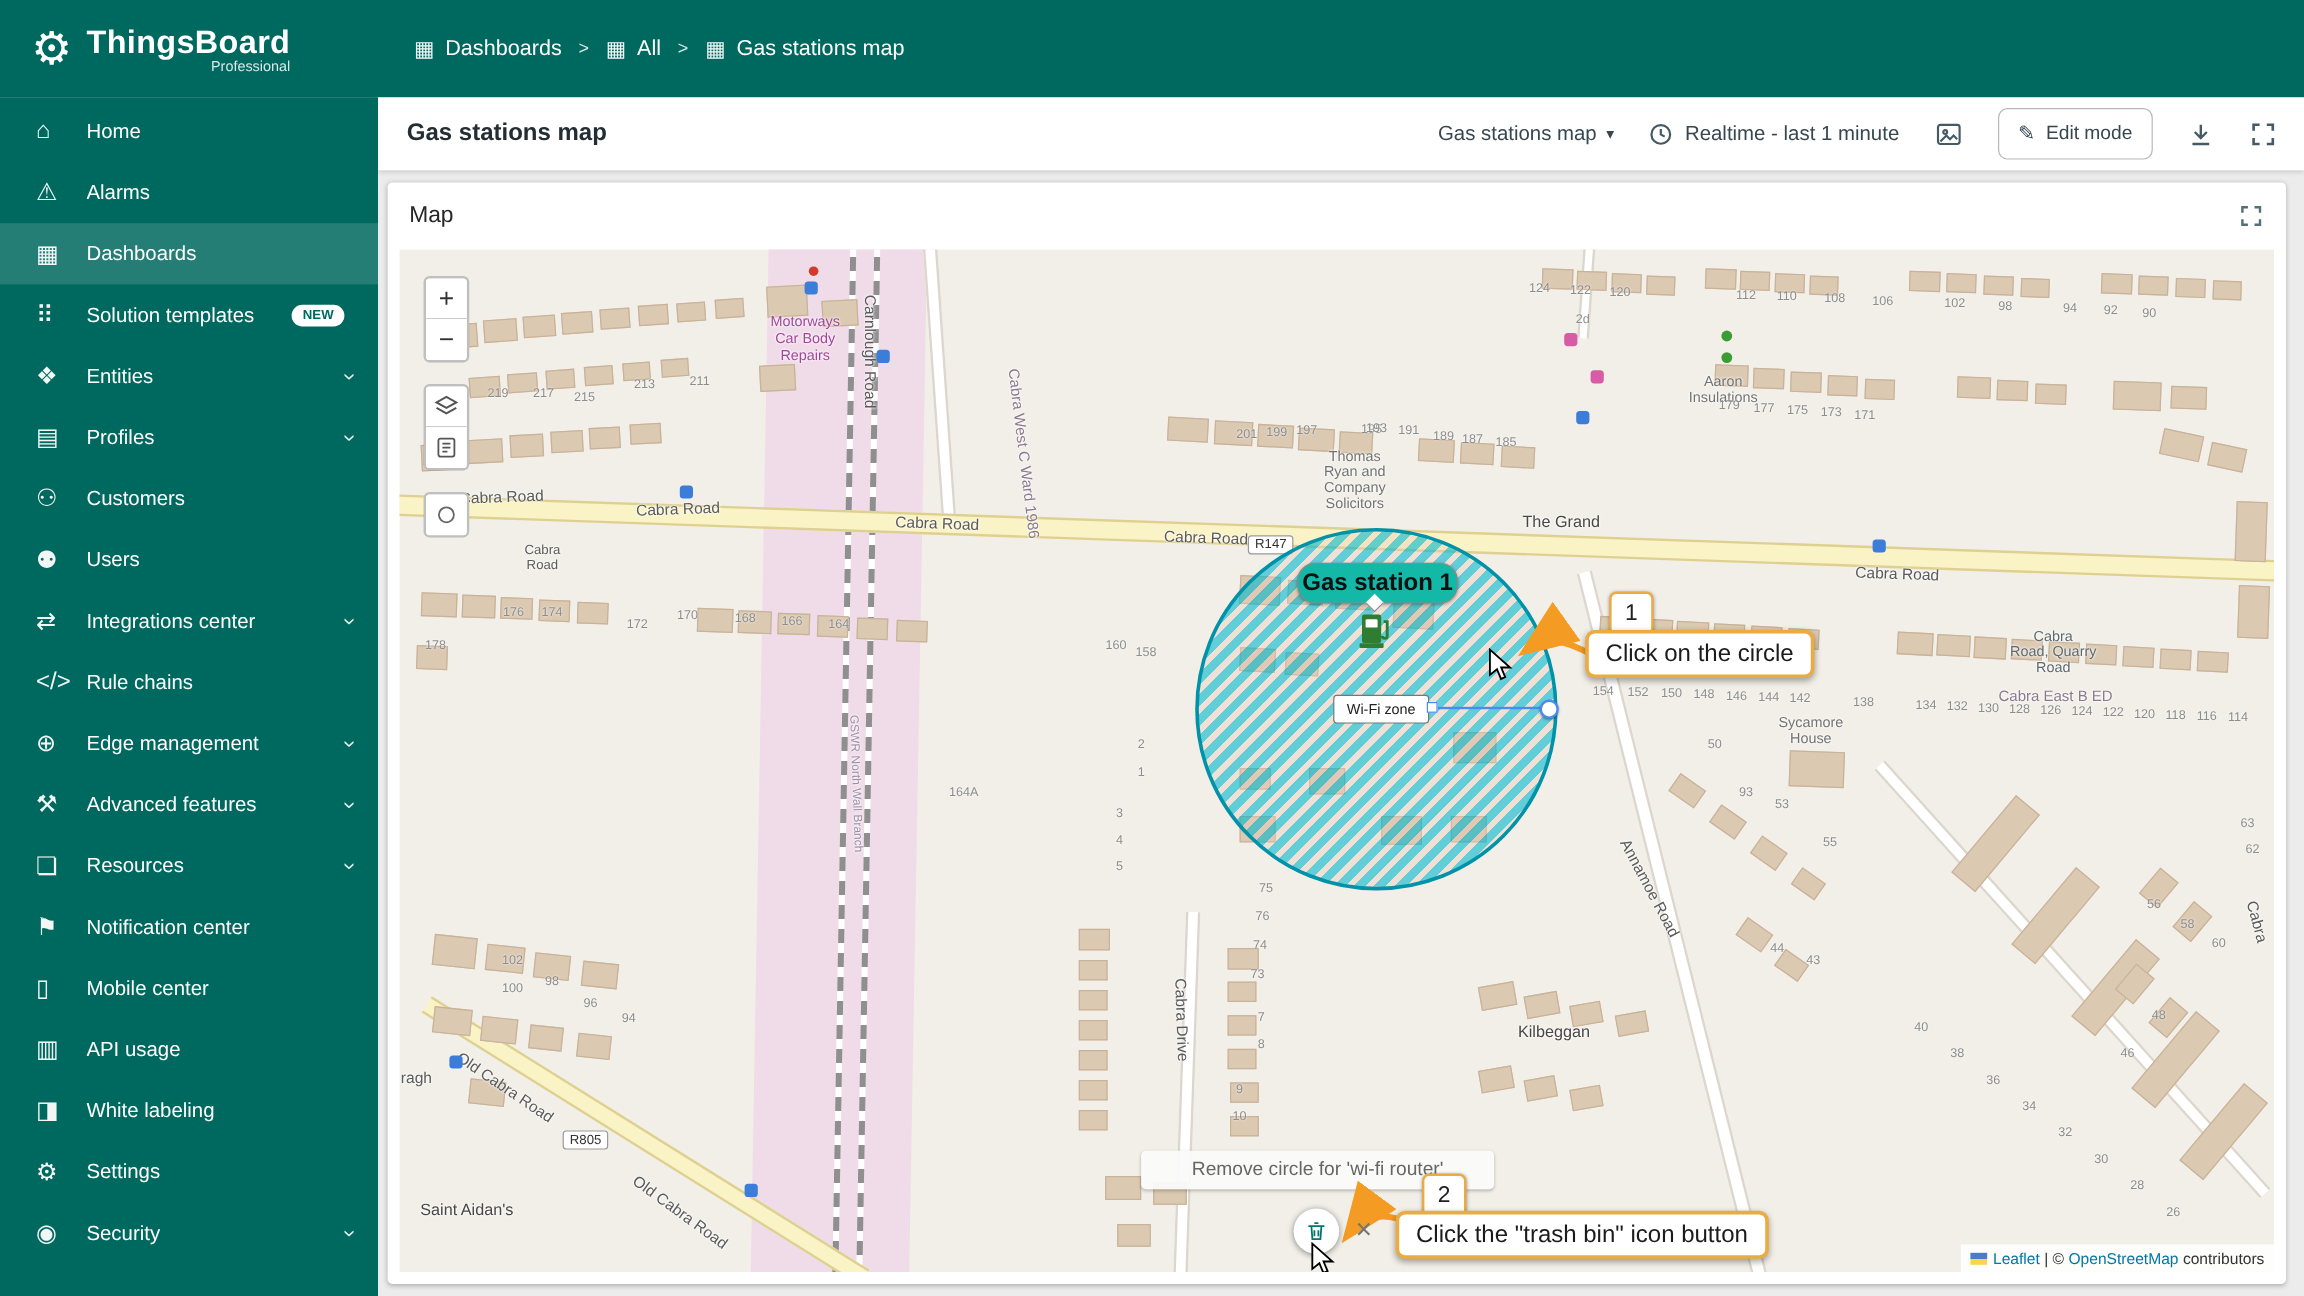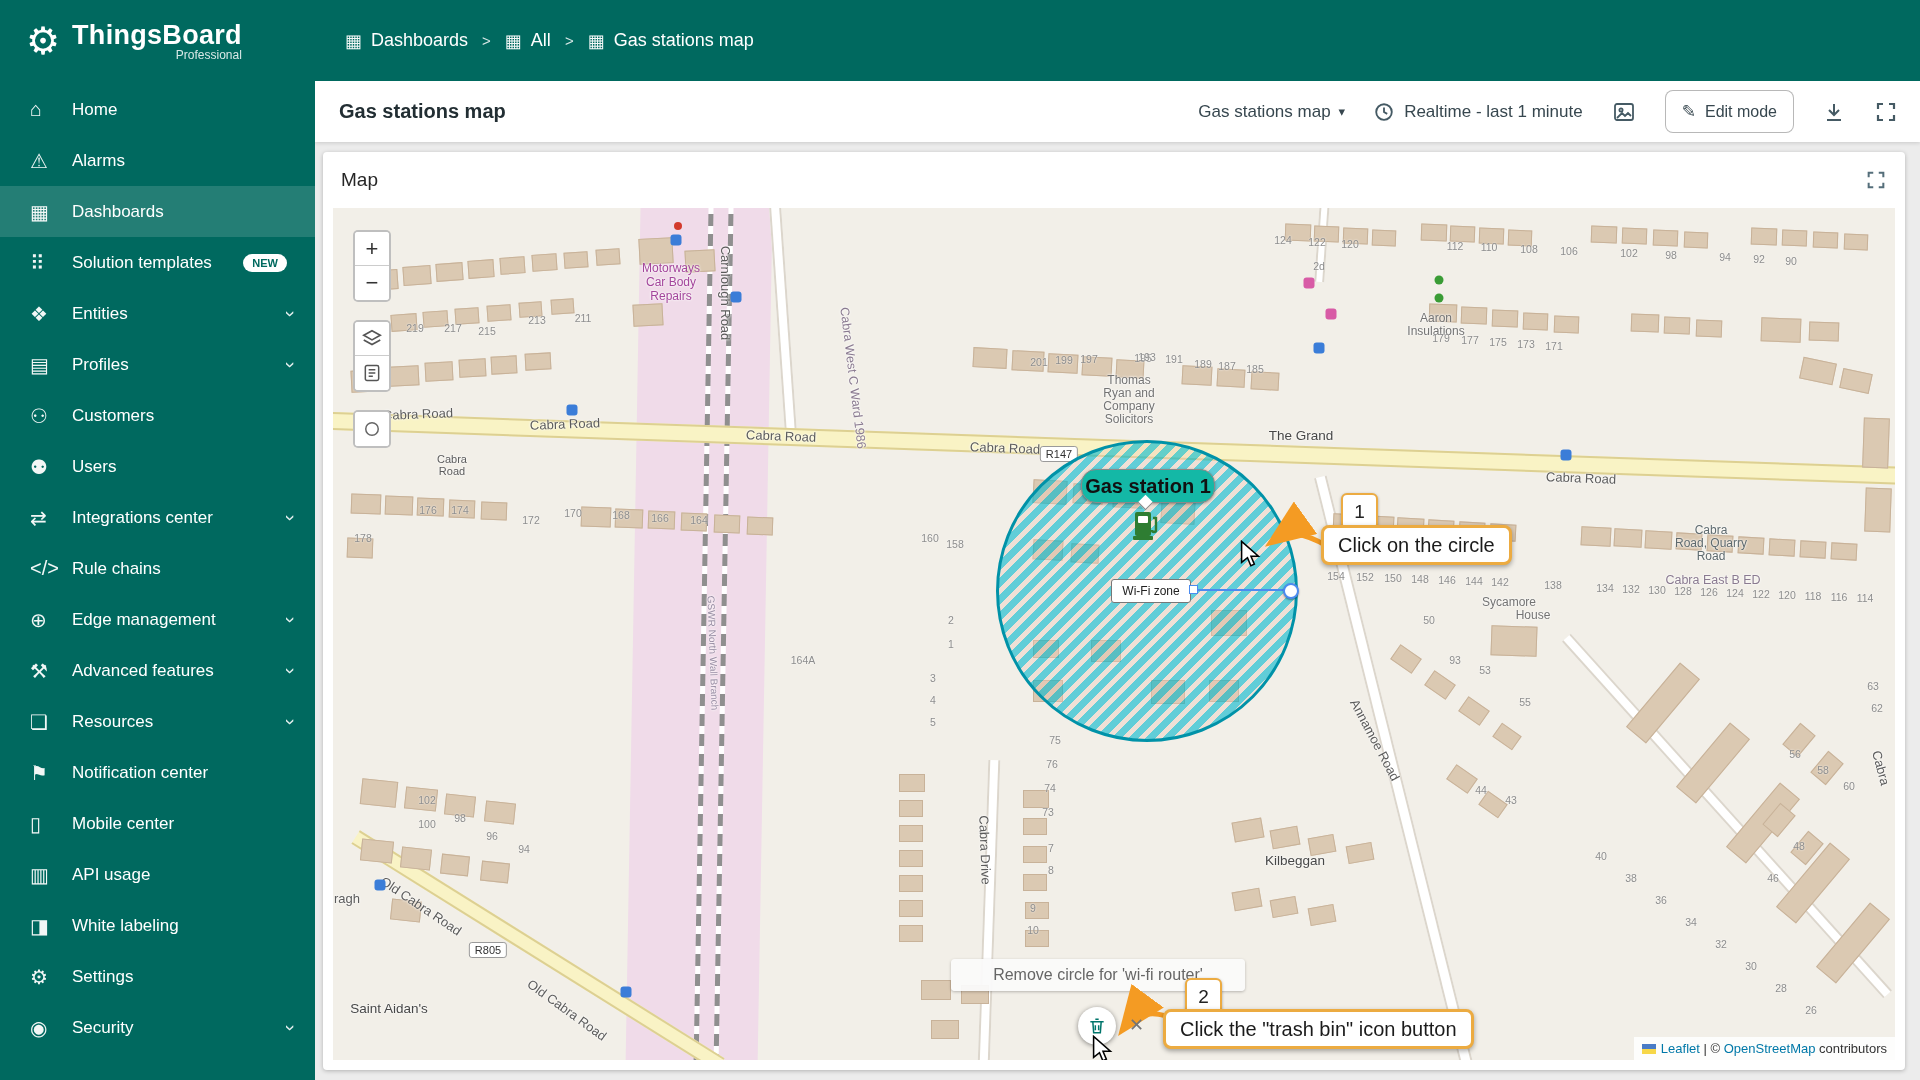--- a/index.html
+++ b/index.html
@@ -490,21 +490,21 @@
           <div class="map-label shop" style="left: 338px; top: 60px;">Motorways</div>
           <div class="map-label shop" style="left: 338px; top: 74px;">Car Body</div>
           <div class="map-label shop" style="left: 338px; top: 88px;">Repairs</div>
           <div class="map-label poi" style="left: 796px; top: 172px;">Thomas</div>
           <div class="map-label poi" style="left: 796px; top: 185px;">Ryan and</div>
           <div class="map-label poi" style="left: 796px; top: 198px;">Company</div>
           <div class="map-label poi" style="left: 796px; top: 211px;">Solicitors</div>
           <div class="map-label poi" style="left: 1103px; top: 110px;">Aaron</div>
           <div class="map-label poi" style="left: 1103px; top: 123px;">Insulations</div>
           <div class="map-label poi" style="left: 1176px; top: 394px;">Sycamore</div>
-          <div class="map-label poi" style="left: 1200px; top: 407px;">House</div>
+          <div class="map-label poi" style="left: 1176px; top: 407px;">House</div>
           <div class="map-label place-sm" style="left: 1378px; top: 322px;">Cabra</div>
           <div class="map-label place-sm" style="left: 1378px; top: 335px;">Road, Quarry</div>
           <div class="map-label place-sm" style="left: 1378px; top: 348px;">Road</div>
           <div class="map-label boundary" style="left: 1380px; top: 372px;">Cabra East B ED</div>
           <div class="map-label road" style="left: 1548px; top: 560px; transform: translate(-50%, -50%) rotate(75deg);">Cabra</div>
           <div class="map-num" style="left: 82px; top: 120px;">219</div>
           <div class="map-num" style="left: 120px; top: 120px;">217</div>
           <div class="map-num" style="left: 154px; top: 123px;">215</div>
           <div class="map-num" style="left: 204px; top: 112px;">213</div>
           <div class="map-num" style="left: 250px; top: 110px;">211</div>

